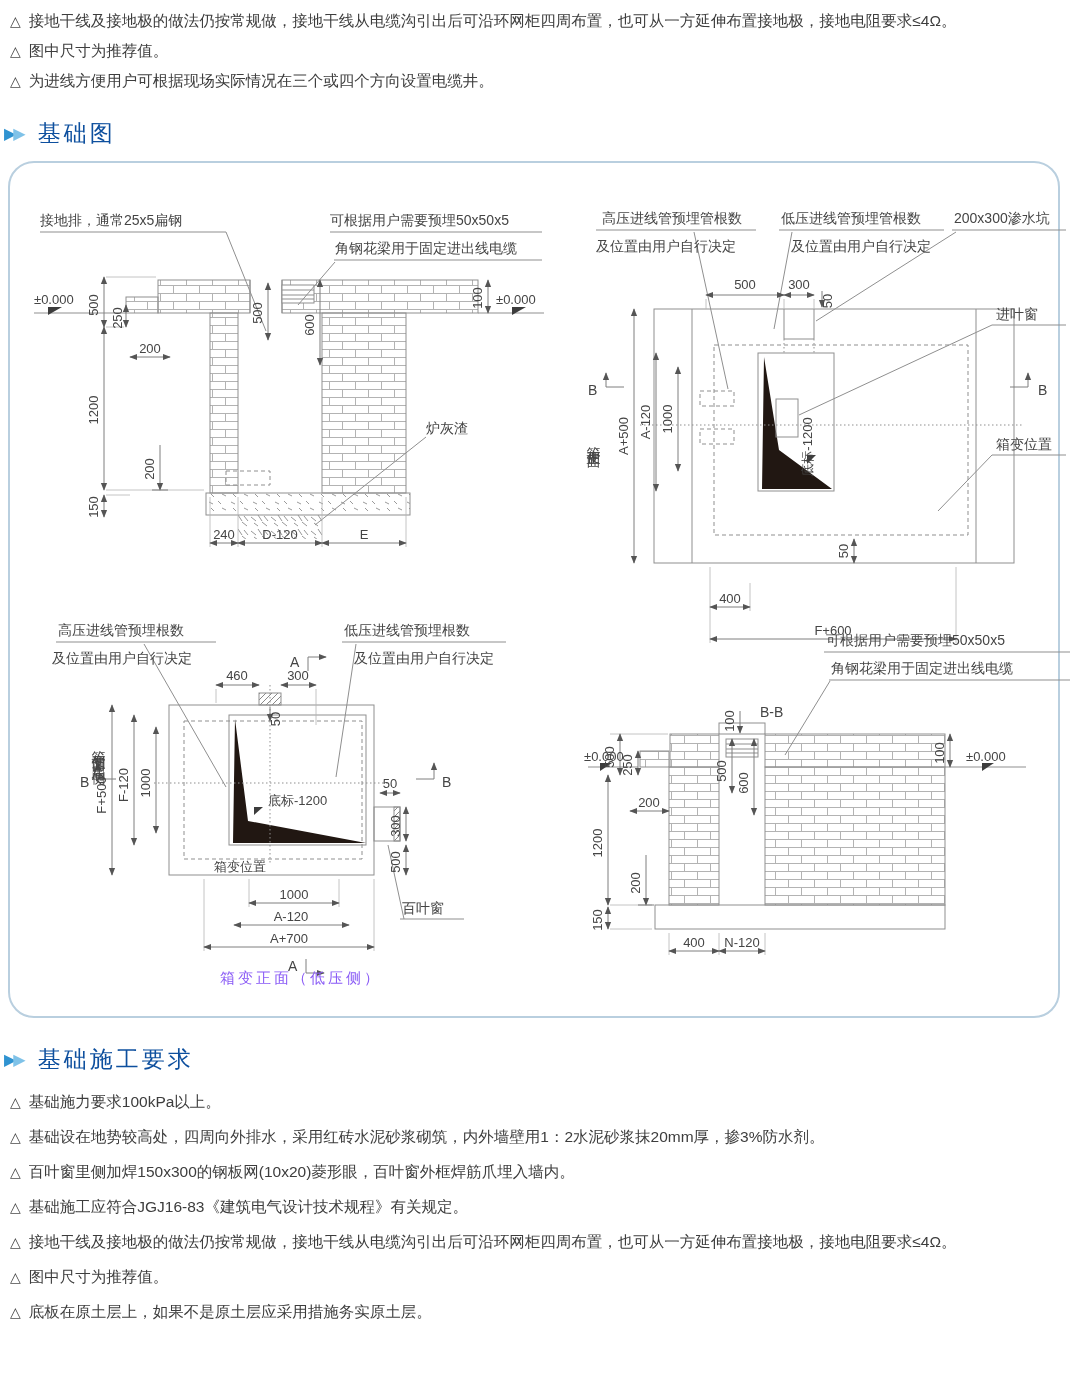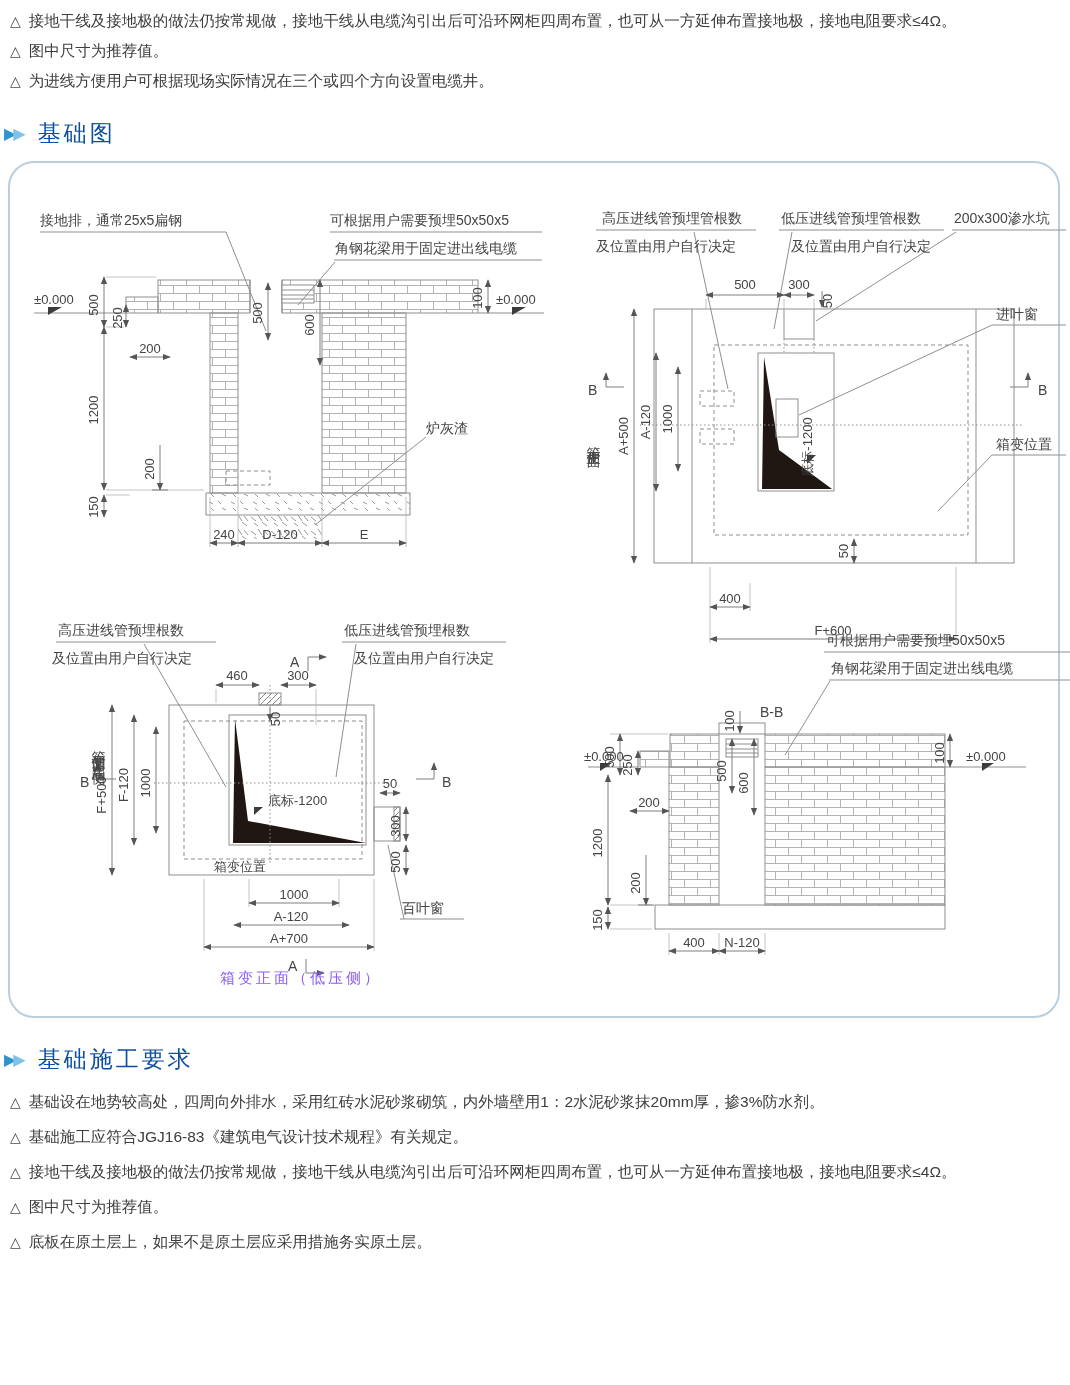--- a/index.html
+++ b/index.html
@@ -319,20 +319,22 @@
     <div class="caption" style="left:210px;top:806px">箱变正面（低压侧）</div>
   </div>
 
   <div class="sec-header">
     <span class="arr a1">▶</span>
     <span class="arr a2">▶</span>
     <span class="sec-title">基础施工要求</span>
   </div>
 
   <div class="reqs">
+    <div class="note"><span class="tri">△</span><span>基础施力要求100kPa以上。</span></div>
     <div class="note"><span class="tri">△</span><span>基础设在地势较高处，四周向外排水，采用红砖水泥砂浆砌筑，内外墙壁用1：2水泥砂浆抹20mm厚，掺3%防水剂。</span></div>
+    <div class="note"><span class="tri">△</span><span>百叶窗里侧加焊150x300的钢板网(10x20)菱形眼，百叶窗外框焊筋爪埋入墙内。</span></div>
     <div class="note"><span class="tri">△</span><span>基础施工应符合JGJ16-83《建筑电气设计技术规程》有关规定。</span></div>
     <div class="note"><span class="tri">△</span><span>接地干线及接地极的做法仍按常规做，接地干线从电缆沟引出后可沿环网柜四周布置，也可从一方延伸布置接地极，接地电阻要求≤4Ω。</span></div>
     <div class="note"><span class="tri">△</span><span>图中尺寸为推荐值。</span></div>
     <div class="note"><span class="tri">△</span><span>底板在原土层上，如果不是原土层应采用措施务实原土层。</span></div>
   </div>
 
 </div>
 
 </body></html>

